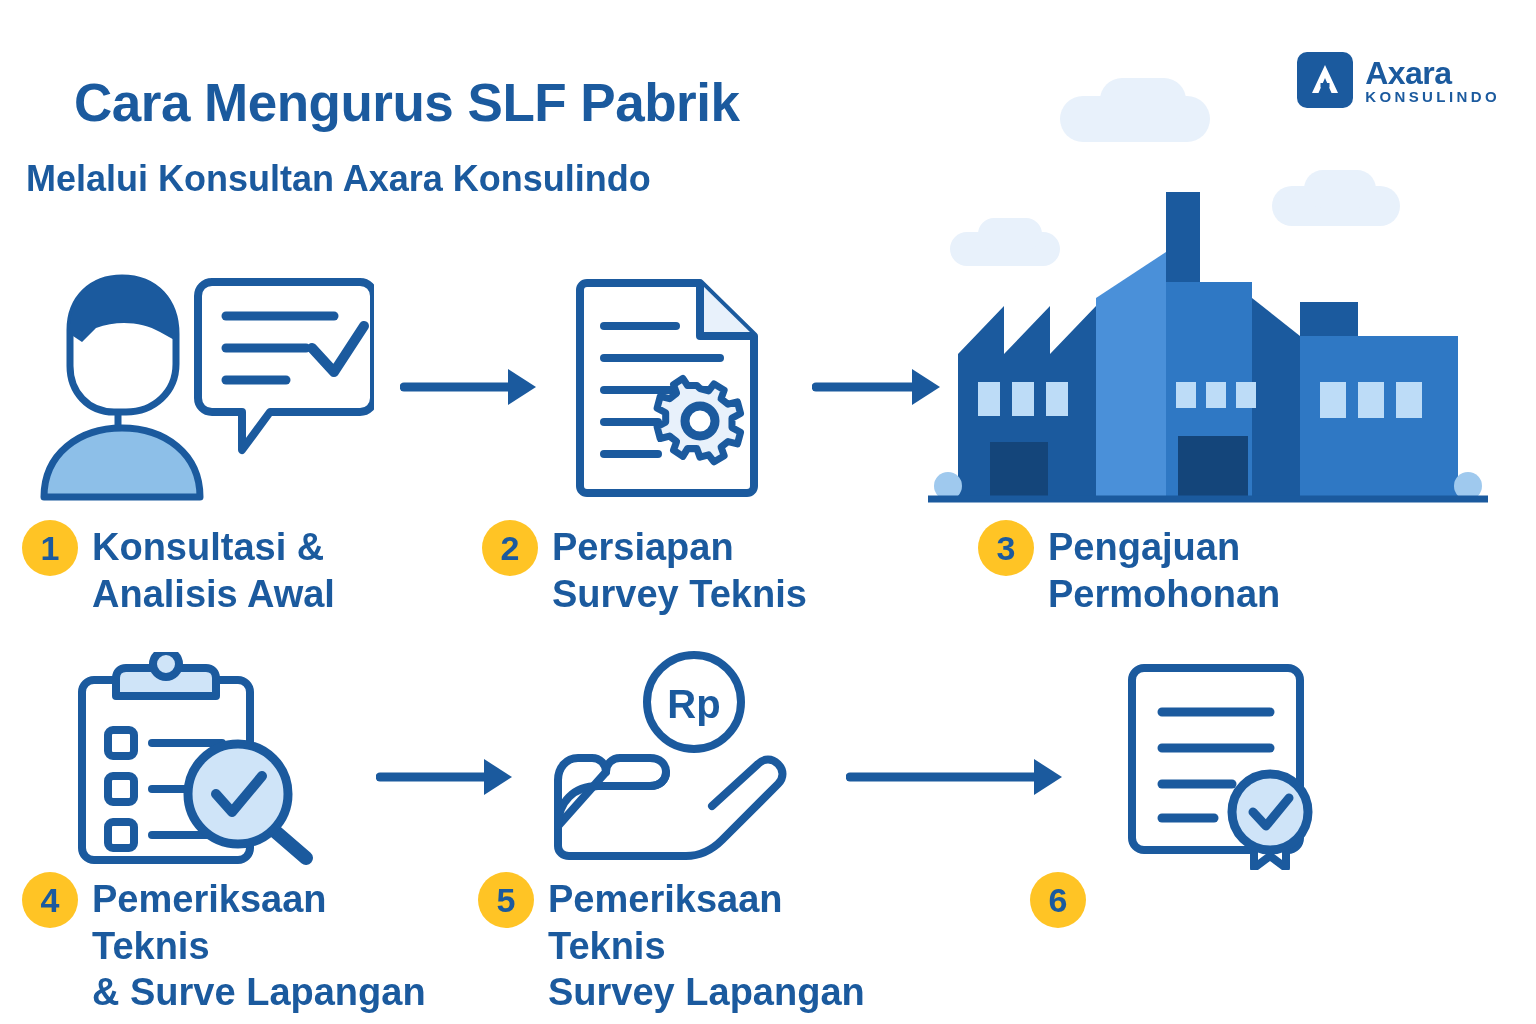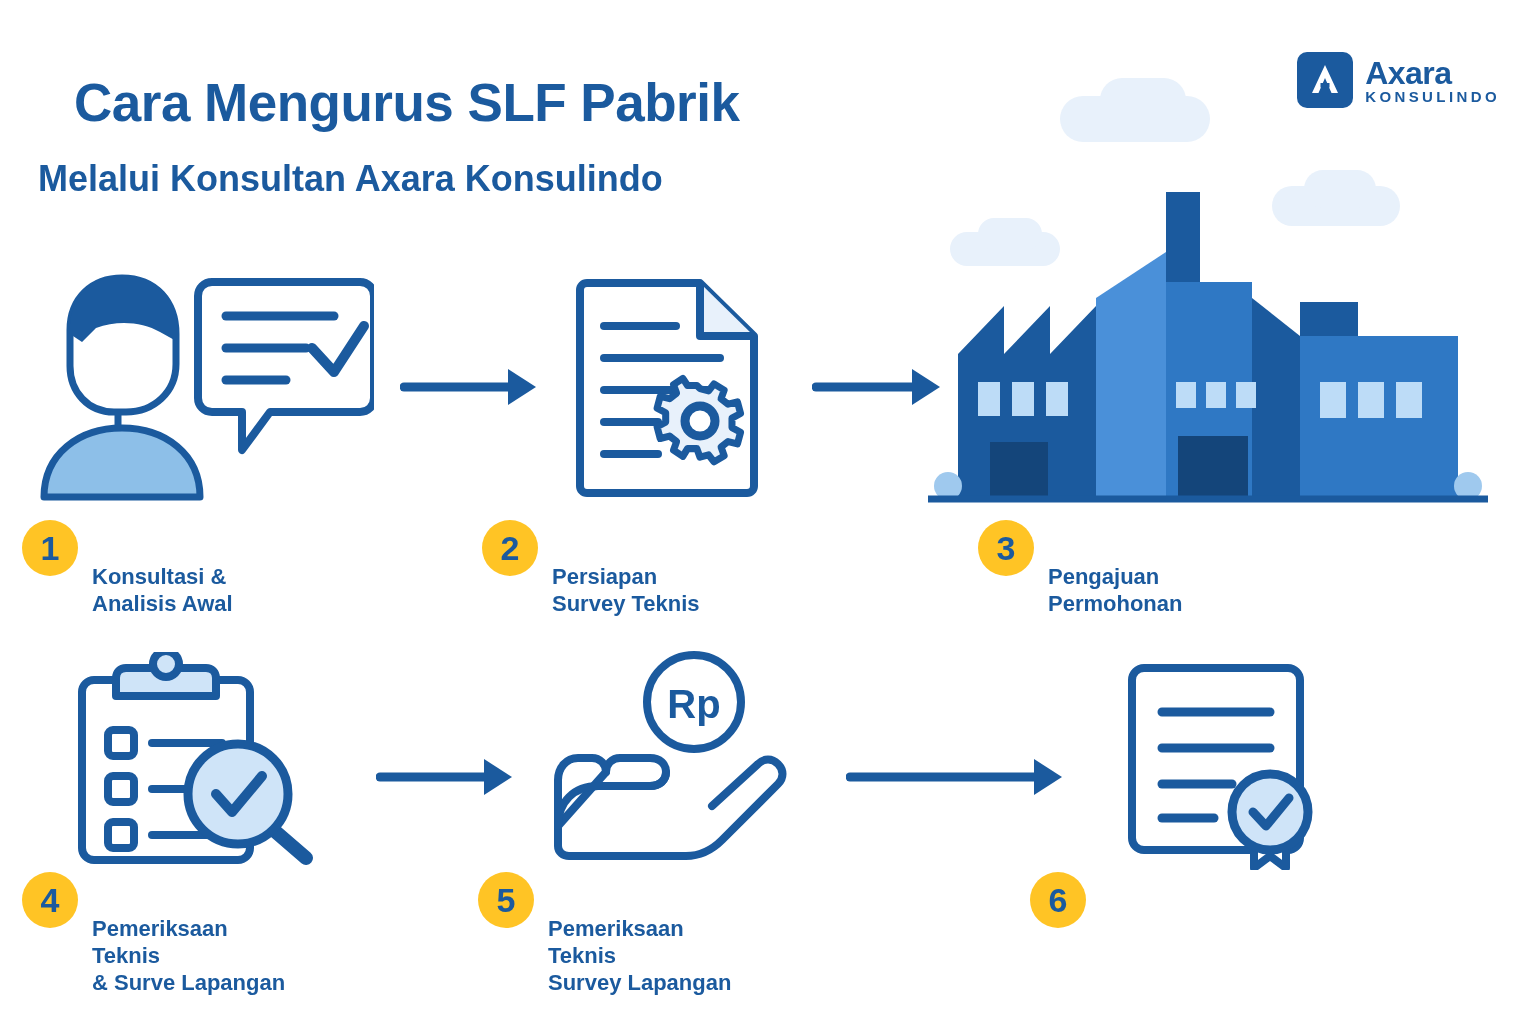--- a/index.html
+++ b/index.html
@@ -27,21 +27,21 @@
     top: 72px;
     font-size: 53px;
     font-weight: bold;
     color: #1b5a9e;
     letter-spacing: -0.5px;
     white-space: nowrap;
     margin-left: 44px;
   }
   .subtitle {
     position: absolute;
-    left: 38px;
+    left: 26px;
     top: 158px;
     font-size: 36px;
     font-weight: bold;
     color: #1b5a9e;
     white-space: nowrap;
   }
   
   .logo {
     position: absolute;
     right: 36px;
@@ -97,27 +97,26 @@
     background: #ffc425;
     color: #1b5a9e;
     font-size: 34px;
     font-weight: bold;
     display: flex;
     align-items: center;
     justify-content: center;
     flex: 0 0 auto;
   }
   .step-text {
-    font-size: 22px;
+    font-size: 38px;
     font-weight: bold;
     color: #1b5a9e;
     line-height: 1.23;
     padding-top: 4px;
     white-space: pre-line;
-    margin-top: 39px;
   }
   .arrow {
     position: absolute;
   }
 </style>
 </head>
 <body>
 
 <div class="canvas">
 

